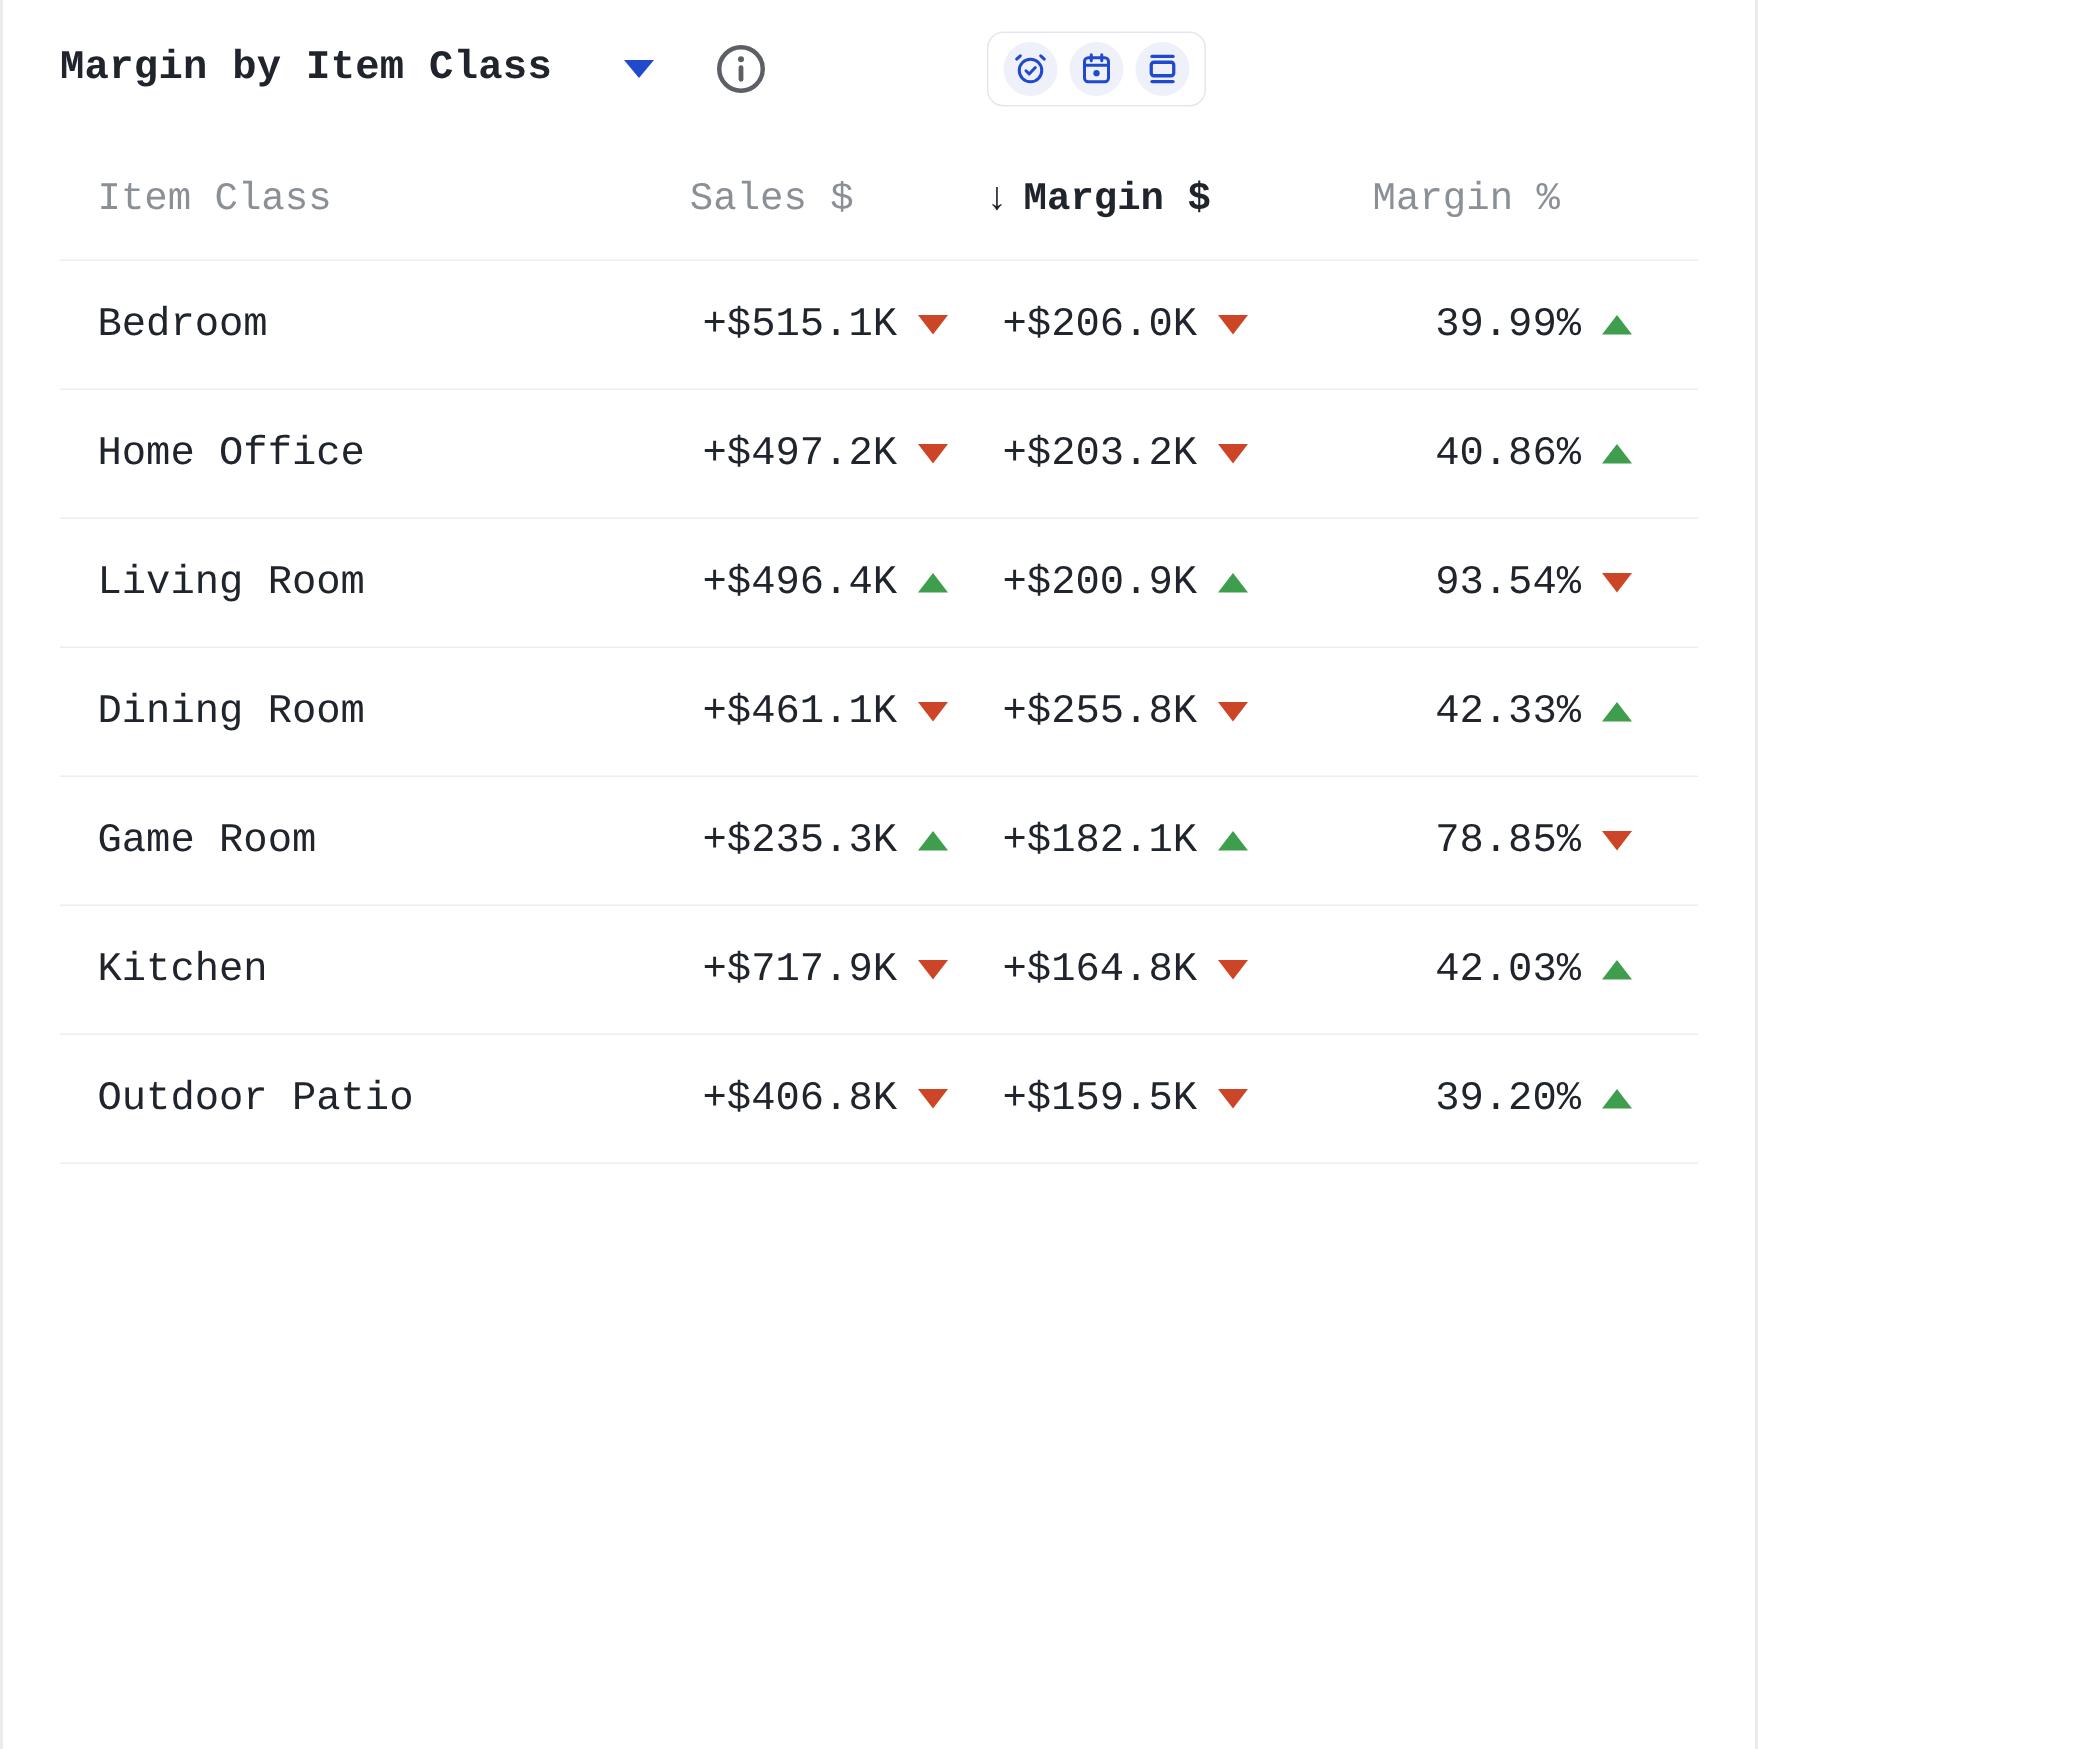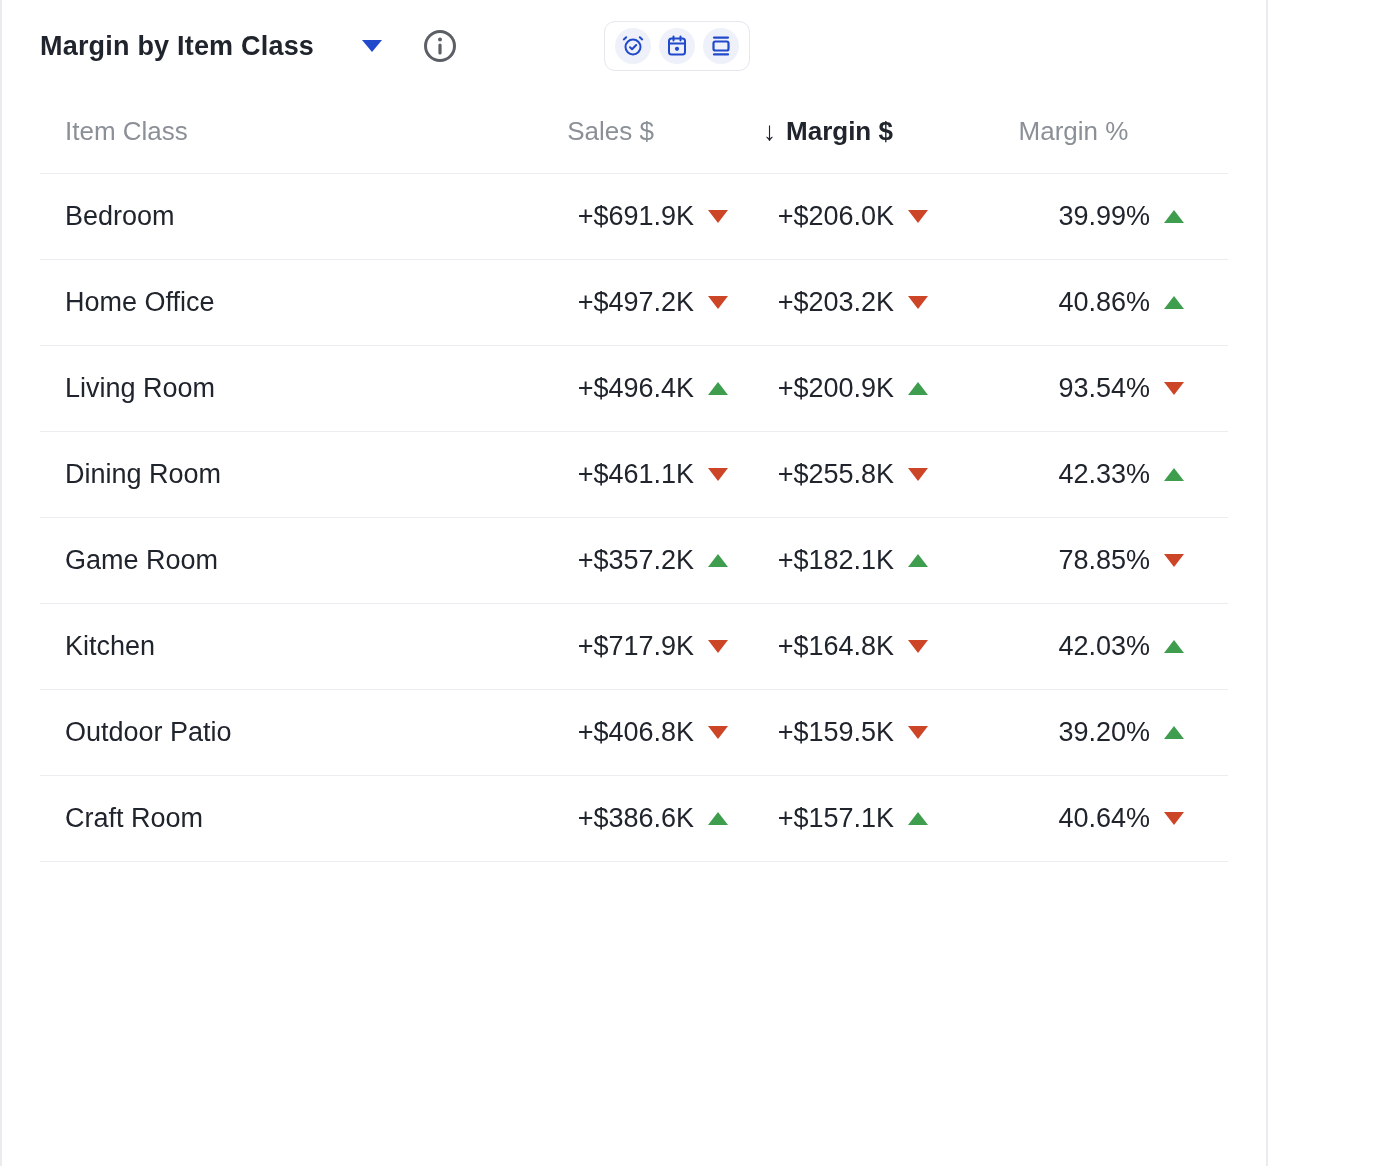--- a/index.html
+++ b/index.html
@@ -9,23 +9,24 @@
     --dark:#20242c;
     --muted:#8b9097;
     --divider:#ededf1;
     --card-border:#e9ebef;
     --pill-bg:#eef1fa;
     --pill-border:#e4e7ee;
   }
   *{box-sizing:border-box;margin:0;padding:0}
   body{background:#fff;font-family:"Liberation Sans",sans-serif;}
   .card{
-    width:1268px;height:1166px;background:#fff;overflow:hidden;
+    width:1172px;height:1166px;background:#fff;overflow:hidden;
     border-left:2px solid var(--card-border);
     border-right:2px solid var(--card-border);
+    font-family:Liberation Mono, monospace;
   }
   .card-header{display:flex;align-items:center;padding:20px 38px 18px 38px;height:90px}
   .title{font-size:27px;font-weight:700;color:var(--dark);letter-spacing:.2px}
   .caret{margin-left:48px;width:0;height:0;border-left:10px solid transparent;border-right:10px solid transparent;border-top:12px solid var(--blue);cursor:pointer}
   .info{margin-left:40px;display:flex;align-items:center;cursor:pointer}
   .toolbar{margin-left:146px;display:flex;align-items:center;gap:8px;padding:6px 10px;border:1.5px solid var(--pill-border);border-radius:11px;background:#fff}
   .icon-pill{width:36px;height:36px;border-radius:50%;background:var(--pill-bg);display:flex;align-items:center;justify-content:center;cursor:pointer}
   .table{margin:0 38px}
   .thead,.row{
     display:grid;
@@ -99,21 +100,21 @@
       <span class="th th-num th-sorted pad-c3">
           <span class="sort-arrow">↓</span>
           <span>Margin $</span>
         </span>
       <span class="th th-num pad-c4">Margin %</span>
     </div>
     <div id="tbody">
   <div class="row">
     <span class="cell-item">Bedroom</span>
     <span class="cell-num">
-      <span>+$691.9K</span>
+      <span>+$515.1K</span>
       <span class="tri down"></span>
     </span>
     <span class="cell-num pad-c3">
       <span>+$206.0K</span>
       <span class="tri down"></span>
     </span>
     <span class="cell-num pad-c4">
       <span>39.99%</span>
       <span class="tri up"></span>
     </span>
@@ -163,21 +164,21 @@
     </span>
     <span class="cell-num pad-c4">
       <span>42.33%</span>
       <span class="tri up"></span>
     </span>
   </div>
 
   <div class="row">
     <span class="cell-item">Game Room</span>
     <span class="cell-num">
-      <span>+$357.2K</span>
+      <span>+$235.3K</span>
       <span class="tri up"></span>
     </span>
     <span class="cell-num pad-c3">
       <span>+$182.1K</span>
       <span class="tri up"></span>
     </span>
     <span class="cell-num pad-c4">
       <span>78.85%</span>
       <span class="tri down"></span>
     </span>
@@ -211,31 +212,16 @@
     <span class="cell-num pad-c3">
       <span>+$159.5K</span>
       <span class="tri down"></span>
     </span>
     <span class="cell-num pad-c4">
       <span>39.20%</span>
       <span class="tri up"></span>
     </span>
   </div>
 
-  <div class="row">
-    <span class="cell-item">Craft Room</span>
-    <span class="cell-num">
-      <span>+$386.6K</span>
-      <span class="tri up"></span>
-    </span>
-    <span class="cell-num pad-c3">
-      <span>+$157.1K</span>
-      <span class="tri up"></span>
-    </span>
-    <span class="cell-num pad-c4">
-      <span>40.64%</span>
-      <span class="tri down"></span>
-    </span>
-  </div>
 </div>
   </div>
 
 </div>
 
 </body></html>

